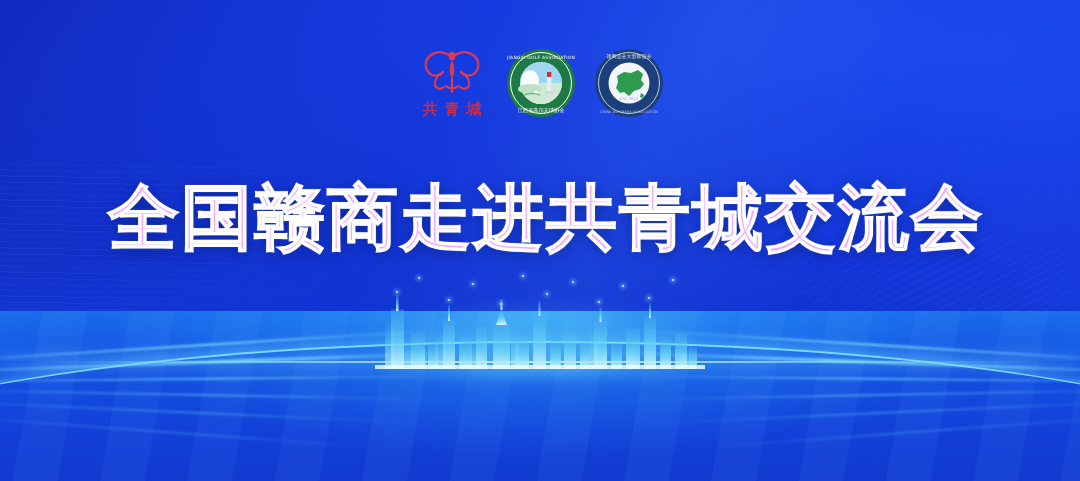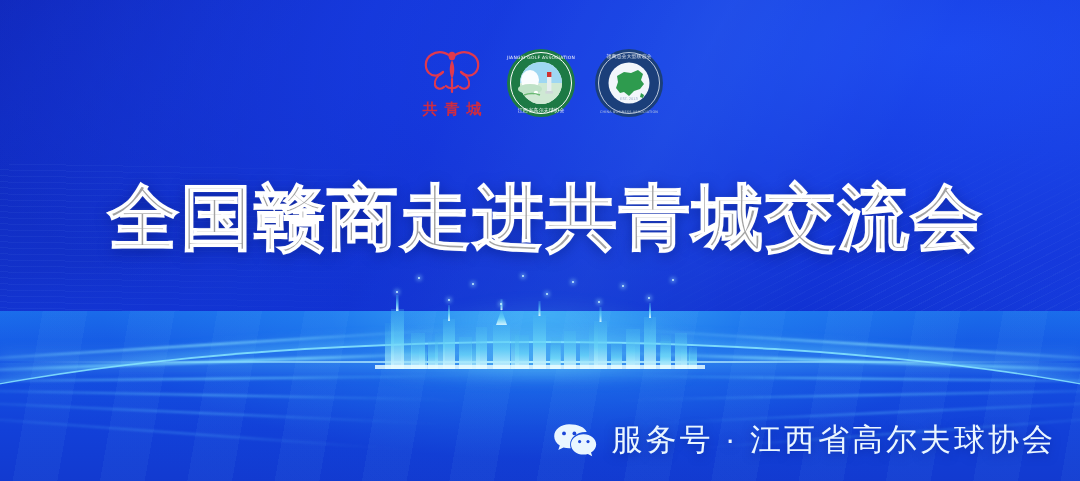--- a/index.html
+++ b/index.html
@@ -181,21 +181,21 @@
   }
   .badge svg { display: block; width: 100%; height: 100%; }
 
   
   .title {
     position: absolute;
     left: 12px; right: 0;
     top: 142px;
     text-align: center;
     z-index: 6;
-    color: #a3a3a3;
+    color: #f0abfc;
     font-size: 71px;
     line-height: 80px;
     font-weight: 700;
     letter-spacing: 2px;
     white-space: nowrap;
     text-shadow: 0 3px 14px rgba(4,20,110,0.55), 0 0 2px rgba(255,255,255,0.45);
     margin-top: 36px;
     -webkit-text-stroke: 1.2px #ffffff;
   }
 
@@ -410,31 +410,14 @@
 
     </div>
 
   </div>
 
   <h1 class="title">全国赣商走进共青城交流会</h1>
 
   <div class="orgs">
   </div>
 
-  <div class="wechat">
-    <span class="wechat-icon">
-      <svg viewBox="0 0 44 38" aria-hidden="true">
-        <g fill="#e9f6ff">
-          <path d="M16.2 3.2 C7.9 3.2 1.2 8.6 1.2 15.2 c0 3.8 2.2 7.1 5.6 9.3 l-1.5 4.6 5.2 -2.7 c1.8 .5 3.7 .8 5.7 .8 .5 0 1 0 1.5 -.05 -.4 -1.2 -.6 -2.4 -.6 -3.7 0 -6.9 6.7 -12.5 15 -12.5 .6 0 1.1 .03 1.6 .08 C32.3 6.4 24.9 3.2 16.2 3.2 Z"></path>
-          <path d="M43.2 23.4 c0 -5.6 -5.6 -10.2 -12.6 -10.2 -7 0 -12.6 4.6 -12.6 10.2 0 5.6 5.6 10.2 12.6 10.2 1.5 0 3 -.2 4.3 -.6 l4.3 2.3 -1.2 -3.8 c3.2 -1.9 5.2 -4.9 5.2 -8.1 Z"></path>
-        </g>
-        <g fill="#1a46d8">
-          <circle cx="11" cy="12.4" r="1.9"></circle>
-          <circle cx="21.4" cy="12.4" r="1.9"></circle>
-          <circle cx="26.6" cy="20.6" r="1.6"></circle>
-          <circle cx="35" cy="20.6" r="1.6"></circle>
-        </g>
-      </svg>
-    </span>
-    <span class="wechat-text">服务号 · 江西省高尔夫球协会</span>
-  </div>
 
 </div>
 
 </body></html>

